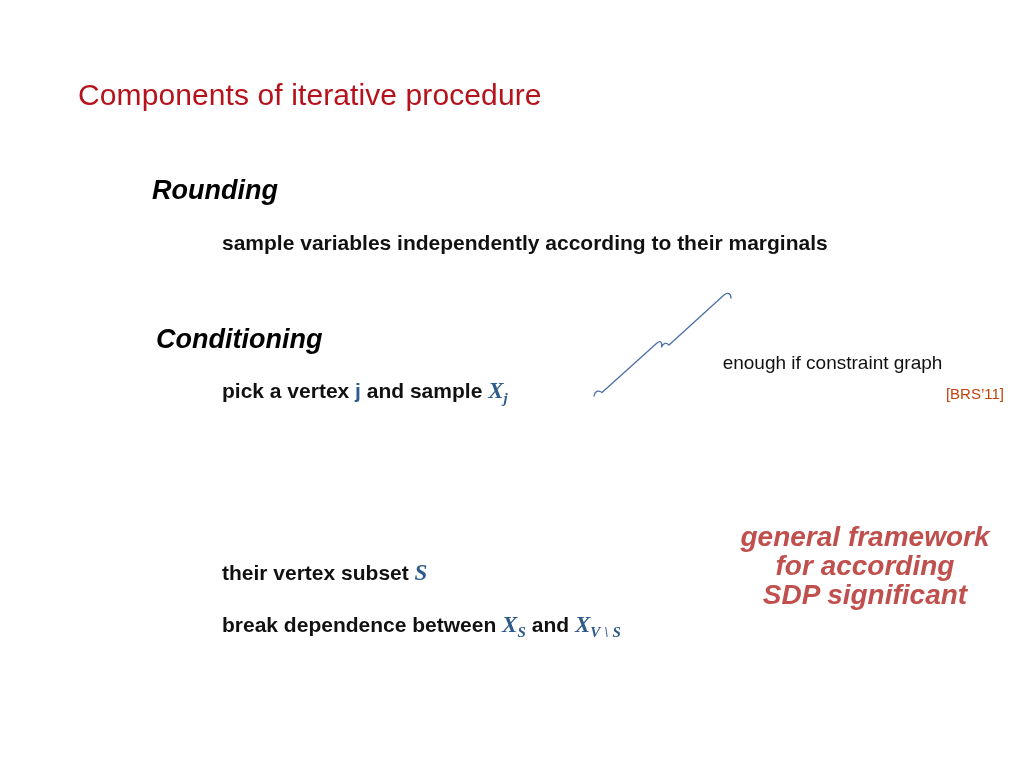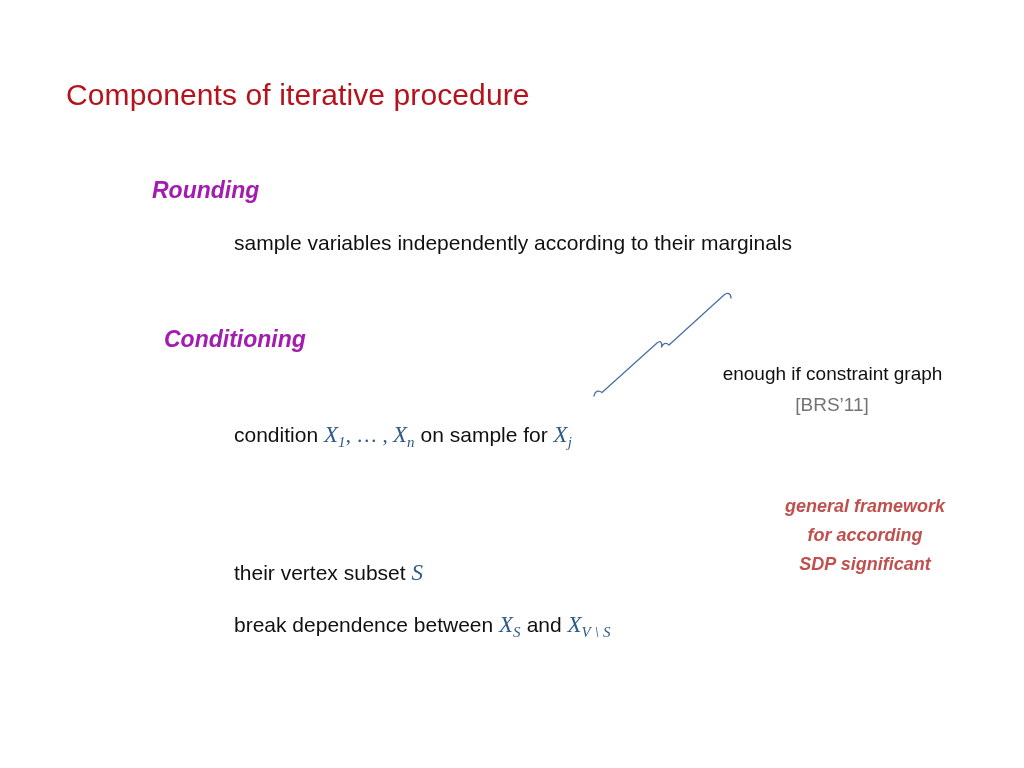--- a/index.html
+++ b/index.html
@@ -18,51 +18,52 @@
 
   .slide {
     position: absolute;
     inset: 0;
     background: #ffffff;
   }
 
   
   .slide-title {
     position: absolute;
-    left: 66px;
+    left: 78px;
     top: 76px;
     font-size: 30px;
     line-height: 38px;
     color: #b5121b;
     letter-spacing: 0.1px;
     white-space: nowrap;
   }
 
   
   .section-head {
     position: absolute;
-    font-size: 23px;
+    font-size: 27px;
     line-height: 28px;
     font-weight: bold;
     font-style: italic;
-    color: #a21caf;
+    color: #000000;
     white-space: nowrap;
   }
   .head-rounding    { left: 152px; top: 176px; }
-  .head-conditioning{ left: 164px; top: 325px; }
+  .head-conditioning{ left: 156px; top: 325px; }
   .head-partitioning{ left: 152px; top: 508px; }
 
   
   .body-line {
     position: absolute;
-    left: 234px;
+    left: 222px;
     font-size: 21px;
     line-height: 30px;
     color: #111111;
     white-space: nowrap;
+    font-weight: bold;
   }
   .line-rounding-1   { top: 228px; }
   .line-cond-1       { top: 376px; }
   .line-cond-2       { top: 420px; }
   .line-part-1       { top: 558px; }
   .line-part-2       { top: 610px; text-align: right; }
 
   
   .mvar {
     font-family: "Liberation Serif", serif;
@@ -94,40 +95,41 @@
     position: absolute;
     left: 660px;
     top: 348px;
     width: 345px;
     text-align: center;
     font-size: 19px;
     line-height: 30px;
     color: #111111;
     white-space: nowrap;
   }
-  .note-line { display: block; margin-top: 11px; }
+  .note-line { display: block; }
   .note-cite {
     display: block;
-    color: #737373;
-    font-size: 19px;
+    text-align: right;
+    color: #c2410c;
+    font-size: 15px;
     line-height: 31px;
     padding-right: 1px;
   }
 
   
   .framework {
     position: absolute;
     left: 720px;
-    top: 492px;
+    top: 522px;
     width: 290px;
     text-align: center;
     font-weight: bold;
     font-style: italic;
     color: #c0504d;
-    font-size: 18px;
+    font-size: 28px;
     line-height: 29px;
     white-space: nowrap;
   }
   .framework span { display: block; }
 
   
   .brace-svg {
     position: absolute;
     left: 575px;
     top: 262px;
@@ -142,22 +144,22 @@
 <div class="slide">
 
   <div class="slide-title">Components of iterative procedure</div>
 
   <div class="section-head head-rounding">Rounding</div>
 
   <div class="body-line line-rounding-1">sample variables independently according to their marginals</div>
 
   <div class="section-head head-conditioning">Conditioning</div>
 
+  <div class="body-line line-cond-1"><span>pick a vertex </span><span class="vtok">j</span><span> and sample </span><span class="mvar">X</span><span class="msub">j</span></div>
 
-  <div class="body-line line-cond-2"><span>condition </span><span class="mvar">X</span><span class="msub">1</span><span class="mplain">, … , </span><span class="mvar">X</span><span class="msub">n</span><span> on sample for </span><span class="mvar">X</span><span class="msub">j</span></div>
 
 
   <div class="body-line line-part-1"><span>their vertex subset </span><span class="mvar">S</span></div>
 
   <div class="body-line line-part-2"><span>break dependence between </span><span class="mvar">X</span><span class="msub">S</span><span> and </span><span class="mvar">X</span><span class="msub">V \ S</span></div>
 
   <svg class="brace-svg" viewBox="0 0 175 150">
     <path d="M 19 134
              C 19.5 129.5, 23.5 127.5, 27 130.5
              L 82 81

